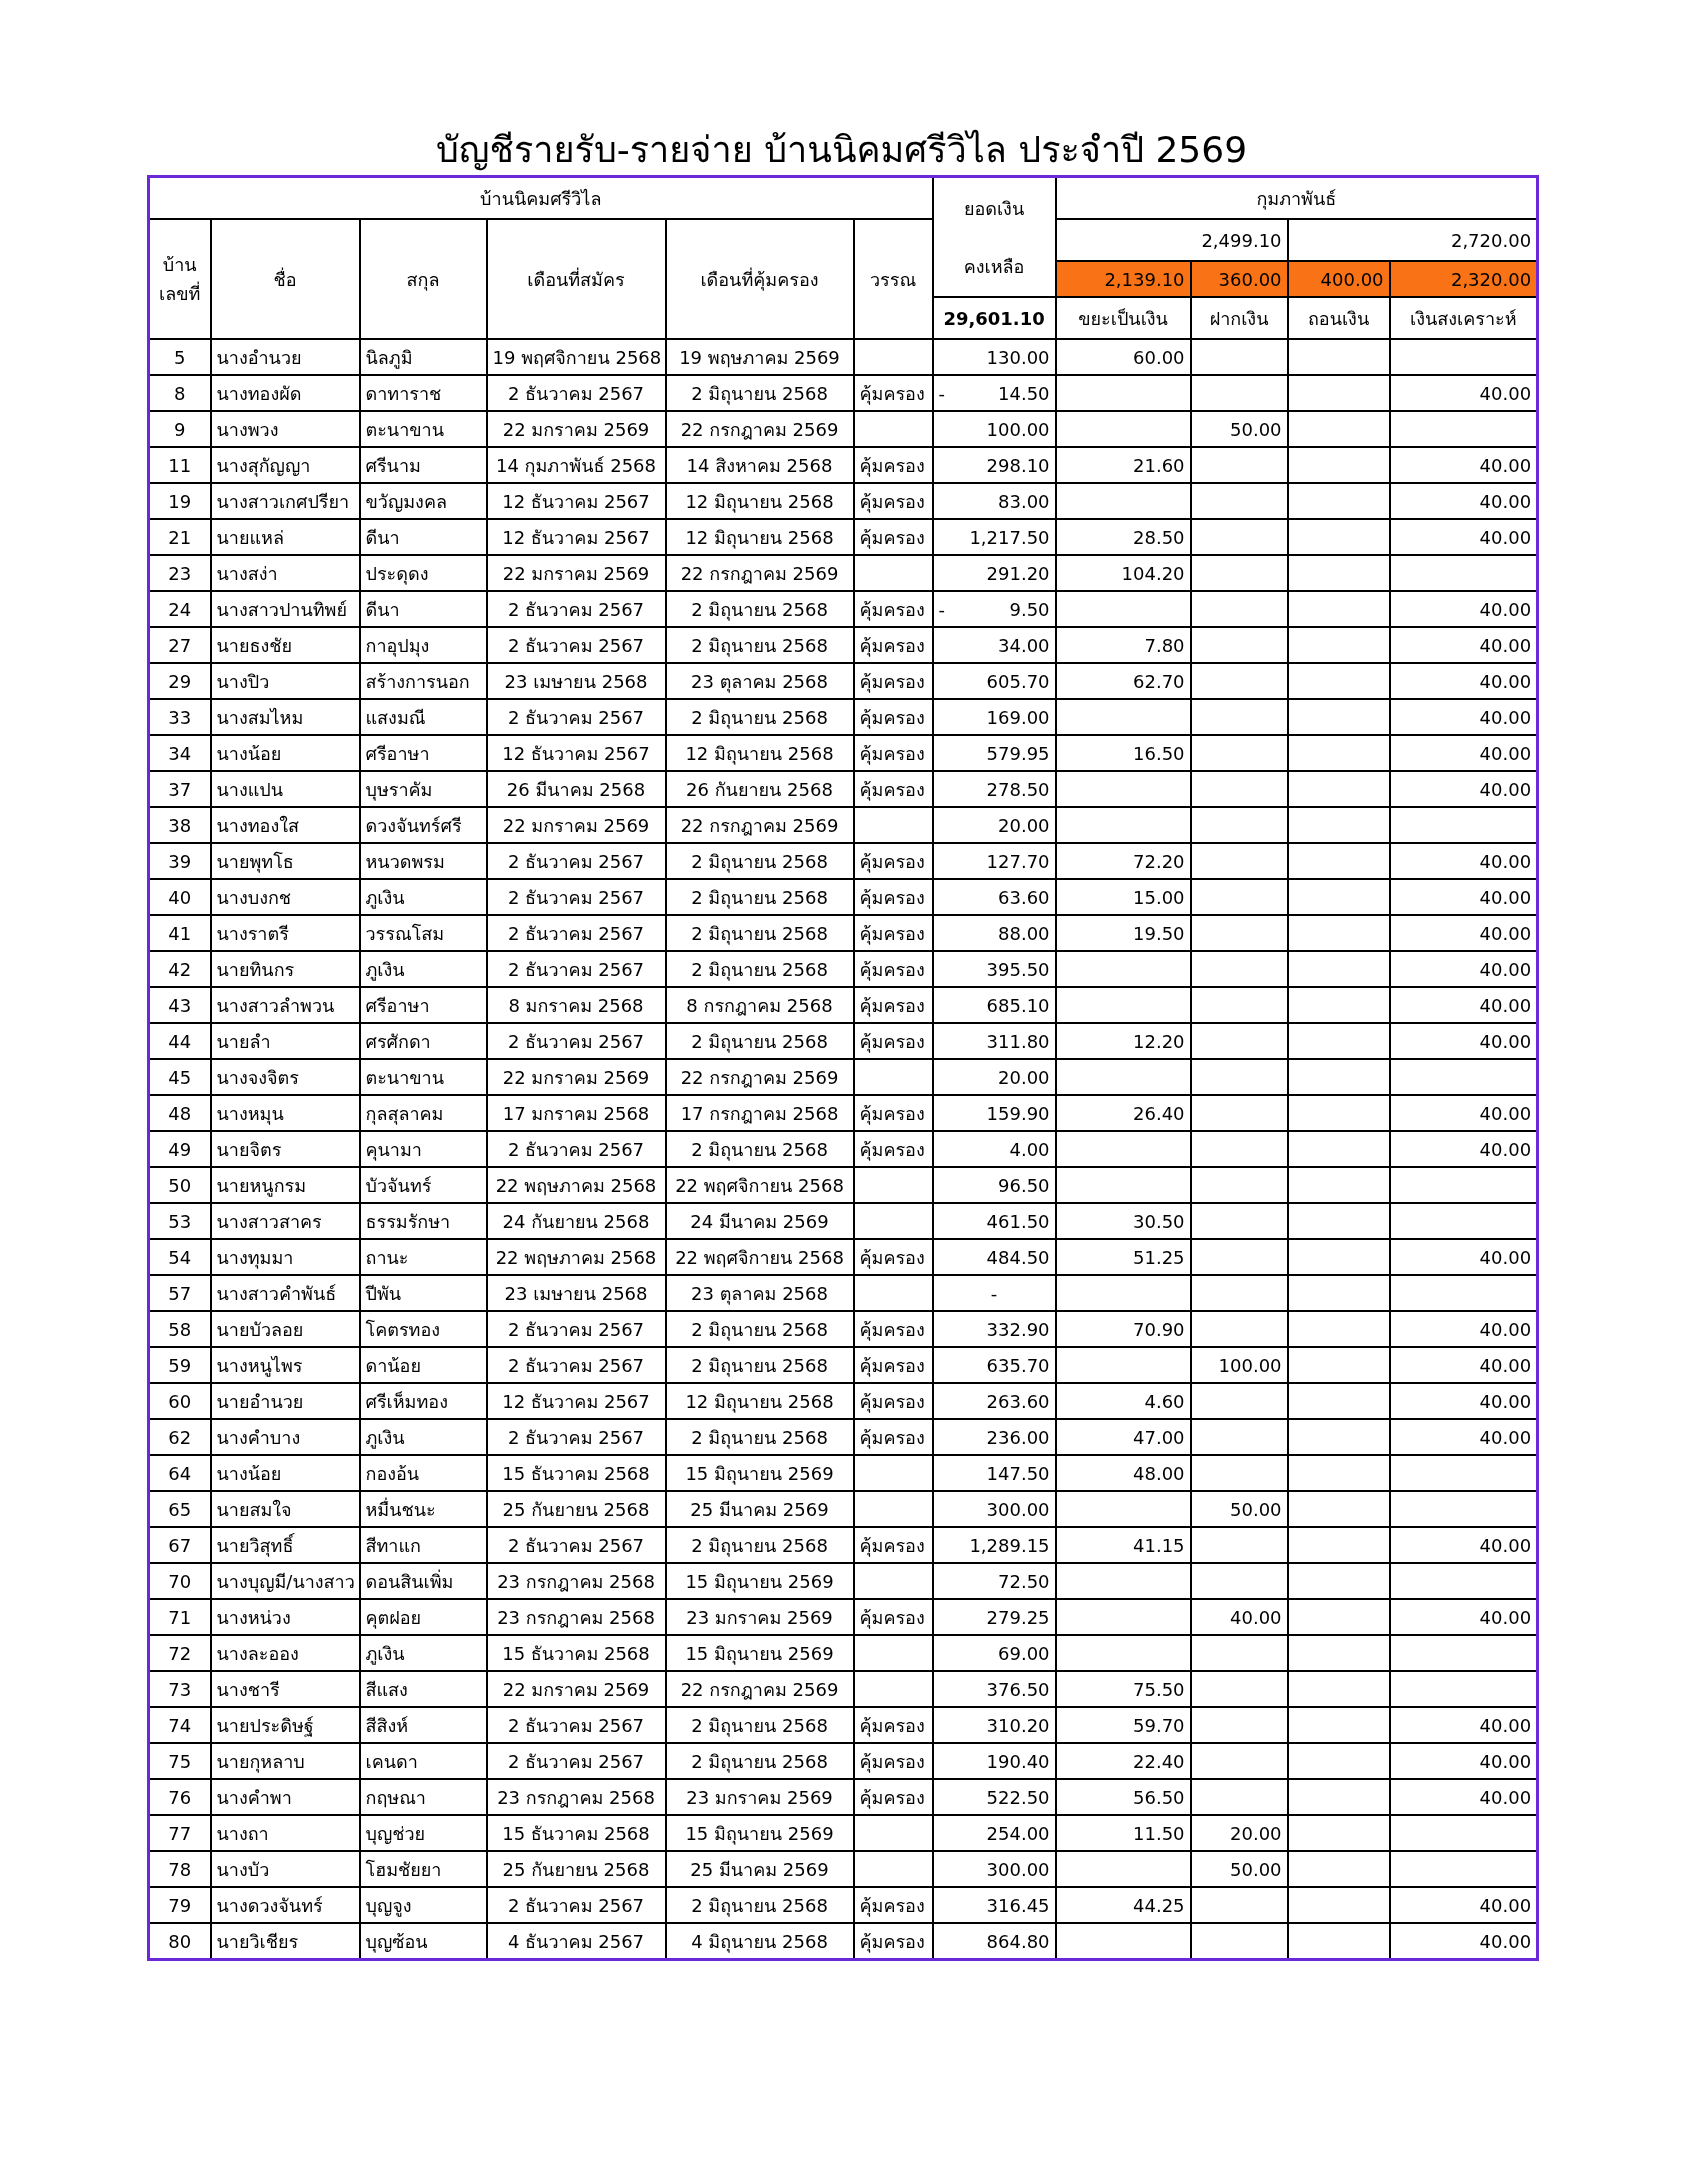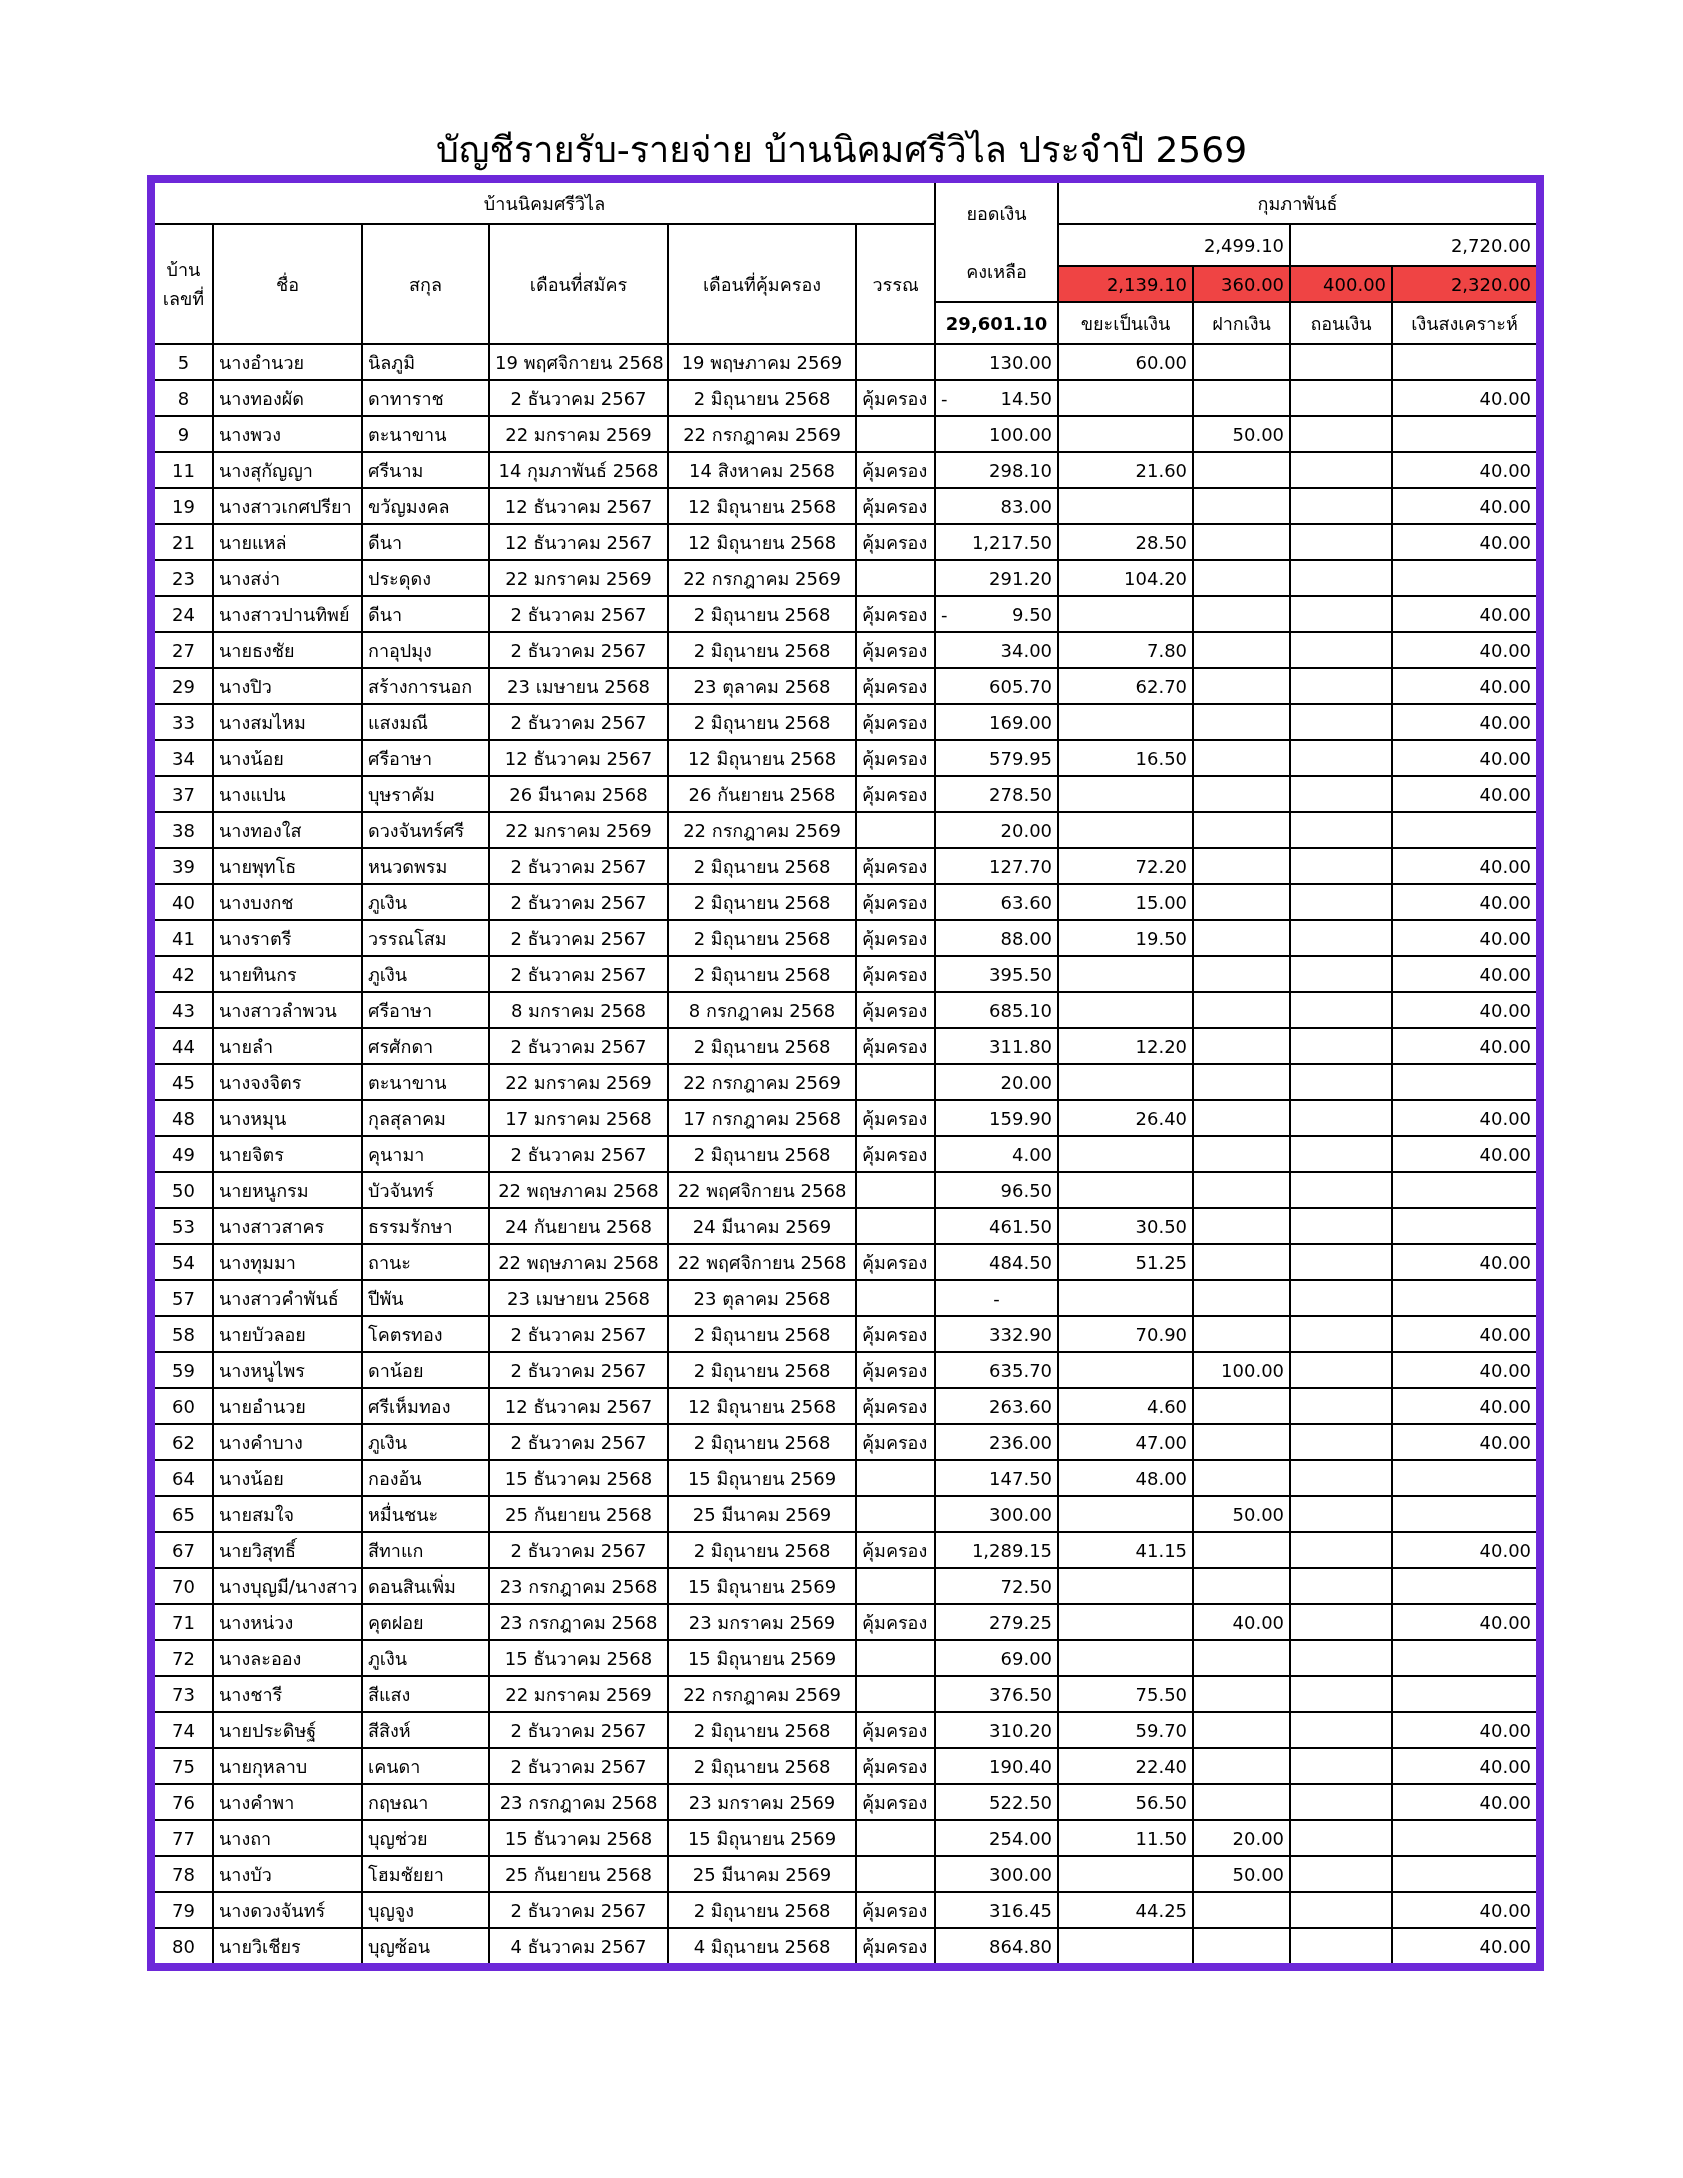--- a/index.html
+++ b/index.html
@@ -1,25 +1,25 @@
 <!DOCTYPE html>
 <html><head>
 <meta charset="utf-8">
 <style>
   html, body { margin:0; padding:0; background:#ffffff; }
   body { width:1683px; height:2178px; position:relative; font-family:"DejaVu Sans", sans-serif; color:#000; }
   .title { position:absolute; top:121px; left:0; width:1683px; text-align:center; font-size:36px; }
   table.ledger { position:absolute; top:175px; left:147px; border-collapse:collapse; table-layout:fixed; width:1388px; }
   table.ledger td { border:2px solid #000; padding:0 5px; height:34px; font-size:18px; white-space:nowrap; overflow:hidden; }
-  table.ledger { border:8px solid #6d28d9; }
+  table.ledger { border:3px solid #6d28d9; }
   .c { text-align:center; }
   .r { text-align:right; }
   .l { text-align:left; }
   .h-big { font-size:22px; height:40px !important; }
-  .peach { background:#ef4444; }
+  .peach { background:#f97316; }
   .thick-top td { border-top:3px solid #000; }
   .hdr td { font-size:18px; }
   .neg { display:flex; justify-content:space-between; }
   tbody.rows td { height:34px; }
 </style>
 </head>
 <body>
 
 <div class="title">บัญชีรายรับ-รายจ่าย  บ้านนิคมศรีวิไล ประจำปี 2569</div>
 

